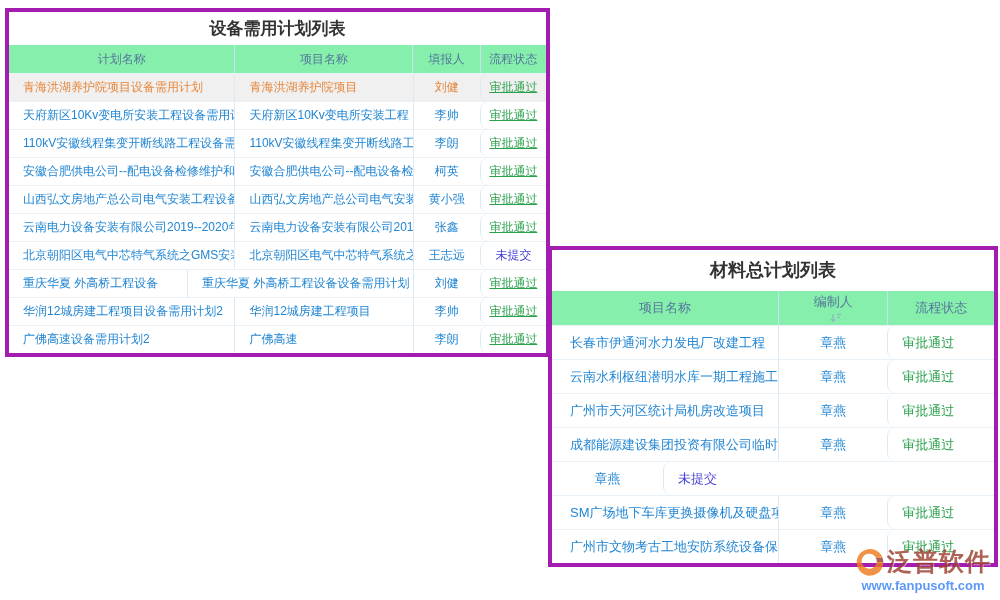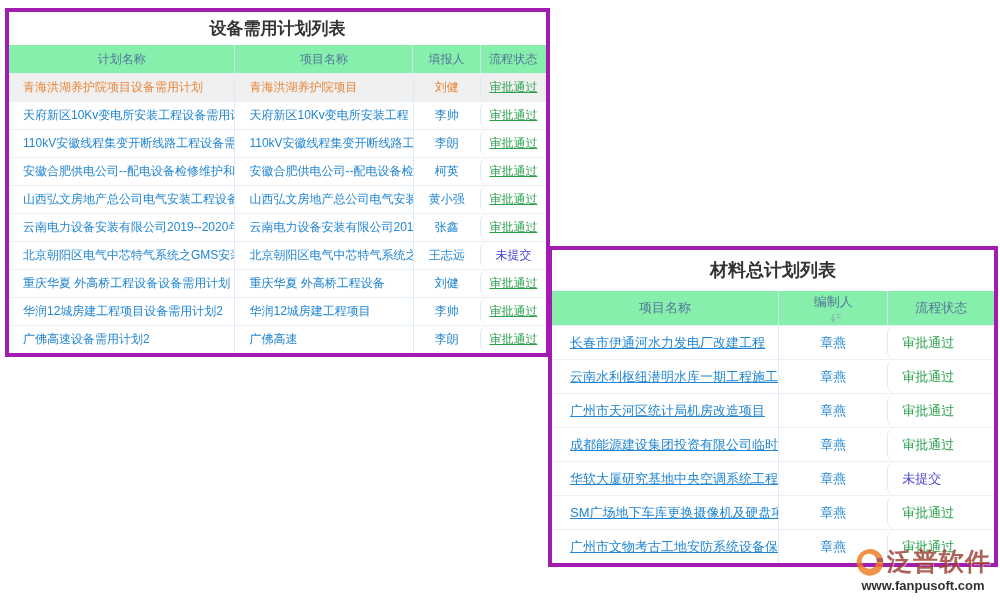--- a/index.html
+++ b/index.html
@@ -49,39 +49,39 @@
   #equipment .tr.highlighted .link { color: #e8873b; }
 
   
   #material { left: 548px; top: 246px; width: 450px; }
   #material .panel-title { height: 41px; line-height: 41px; font-size: 18px; }
   #material .thead { height: 34px; font-size: 13px; }
   #material .tr { height: 34px; font-size: 13px; }
   #material .m1 { width: 229px; }
   #material .m2 { width: 111px; flex-direction: column; }
   #material .m3 { width: 108px; }
-  #material .td.m1 { padding-left: 18px; text-decoration: underline; }
+  #material .td.m1 { padding-left: 18px; }
   #material .td.m2 { justify-content: center; }
   #material .td.m3 { padding-left: 14px; }
 
   .sort-icon { margin-left: 5px; display: inline-flex; align-items: center; opacity: .75; }
 
   
   .watermark {
     position: absolute; right: 2px; top: 544px; width: 150px;
     opacity: 0.82; text-align: center; pointer-events: none;
   }
   .wm-row { display: flex; align-items: center; justify-content: center; height: 34px; }
   .wm-icon { width: 30px; height: 30px; margin-right: 2px; flex: none; }
   .wm-brand {
     font-size: 25px; font-weight: bold; color: #9c4030;
     letter-spacing: 1px; text-shadow: 1px 1px 0 rgba(255,255,255,.6);
     font-family: "Liberation Serif", "DejaVu Serif", serif;
   }
-  .wm-url { font-size: 13px; font-weight: bold; color: #000000; line-height: 15px; }
+  .wm-url { font-size: 13px; font-weight: bold; color: #3b82f6; line-height: 15px; }
 </style>
 </head>
 <body>
 
 <div class="panel" id="equipment">
   <div class="panel-title">设备需用计划列表</div>
   <div class="thead">
     <div class="th c1">计划名称</div>
     <div class="th c2">项目名称</div>
     <div class="th c3">填报人</div>
@@ -125,22 +125,22 @@
         <div class="td c3 link">张鑫</div>
         <div class="td c4 status">审批通过</div>
       </div>
       <div class="tr unsubmitted">
         <div class="td c1 link">北京朝阳区电气中芯特气系统之GMS安装设备...</div>
         <div class="td c2 link">北京朝阳区电气中芯特气系统之GM...</div>
         <div class="td c3 link">王志远</div>
         <div class="td c4 status">未提交</div>
       </div>
       <div class="tr approved">
+        <div class="td c2 link">重庆华夏 外高桥工程设备</div>
         <div class="td c1 link">重庆华夏 外高桥工程设备设备需用计划</div>
-        <div class="td c2 link">重庆华夏 外高桥工程设备</div>
         <div class="td c3 link">刘健</div>
         <div class="td c4 status">审批通过</div>
       </div>
       <div class="tr approved">
         <div class="td c1 link">华润12城房建工程项目设备需用计划2</div>
         <div class="td c2 link">华润12城房建工程项目</div>
         <div class="td c3 link">李帅</div>
         <div class="td c4 status">审批通过</div>
       </div>
       <div class="tr approved">
@@ -187,21 +187,20 @@
         <div class="td m1 link">广州市天河区统计局机房改造项目</div>
         <div class="td m2 link">章燕</div>
         <div class="td m3 status">审批通过</div>
       </div>
       <div class="tr approved">
         <div class="td m1 link">成都能源建设集团投资有限公司临时...</div>
         <div class="td m2 link">章燕</div>
         <div class="td m3 status">审批通过</div>
       </div>
       <div class="tr unsubmitted">
-        <div class="td m1 link">华软大厦研究基地中央空调系统工程</div>
         <div class="td m2 link">章燕</div>
         <div class="td m3 status">未提交</div>
       </div>
       <div class="tr approved">
         <div class="td m1 link">SM广场地下车库更换摄像机及硬盘项目</div>
         <div class="td m2 link">章燕</div>
         <div class="td m3 status">审批通过</div>
       </div>
       <div class="tr approved">
         <div class="td m1 link">广州市文物考古工地安防系统设备保修</div>

